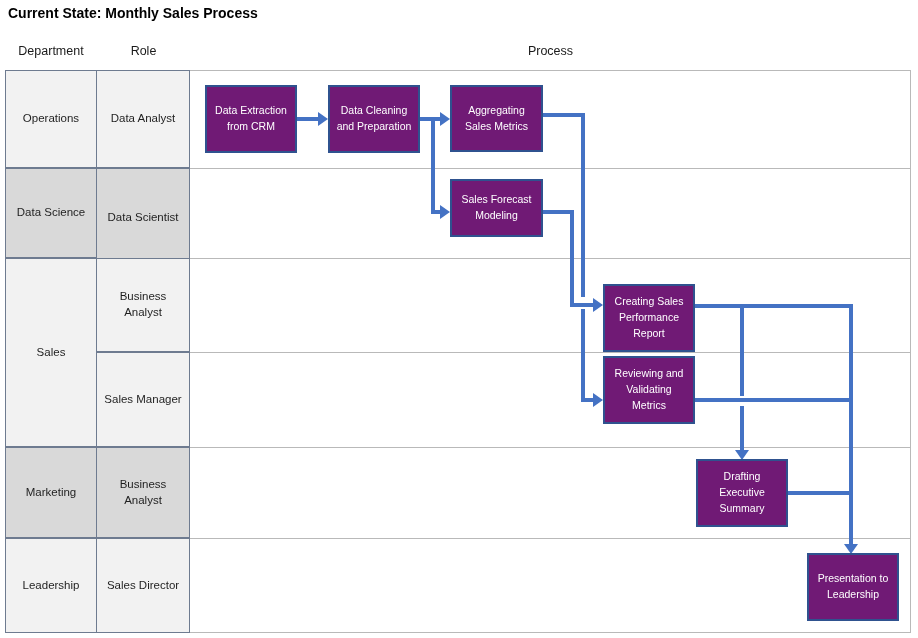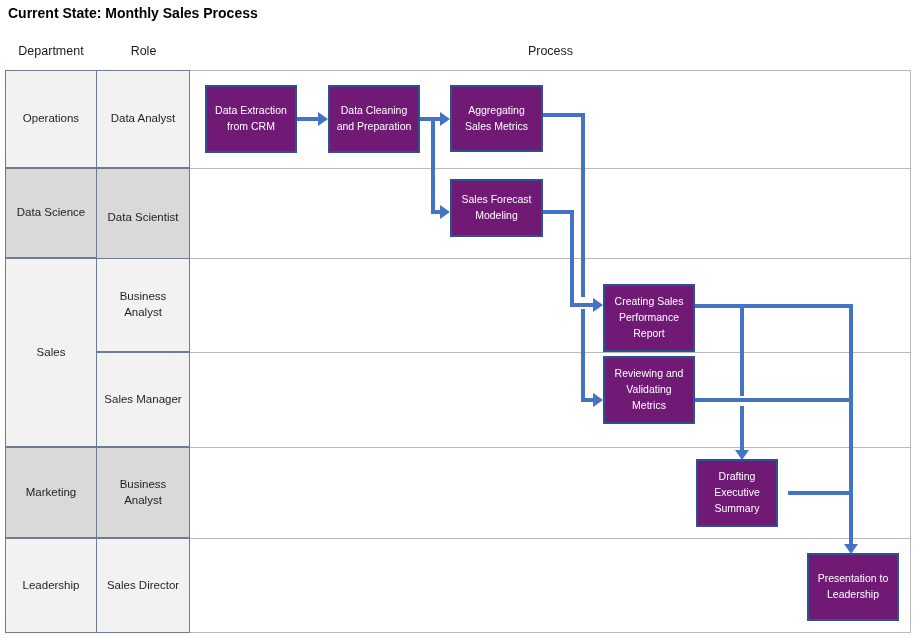--- a/index.html
+++ b/index.html
@@ -144,20 +144,20 @@
     </div>
   <div class="node" style="left:450px;top:179px;width:93px;height:58px;">
       <span>Sales Forecast Modeling</span>
     </div>
   <div class="node" style="left:603px;top:272px;width:92px;height:68px;margin-top:12px;">
       <span>Creating Sales Performance Report</span>
     </div>
   <div class="node" style="left:603px;top:356px;width:92px;height:68px;">
       <span>Reviewing and Validating Metrics</span>
     </div>
-  <div class="node" style="left:696px;top:459px;width:82px;height:68px;">
+  <div class="node" style="left:696px;top:459px;width:92px;height:68px;">
       <span>Drafting Executive Summary</span>
     </div>
   <div class="node" style="left:807px;top:553px;width:92px;height:68px;">
       <span>Presentation to Leadership</span>
     </div>
 
 </div>
 
 </body></html>

